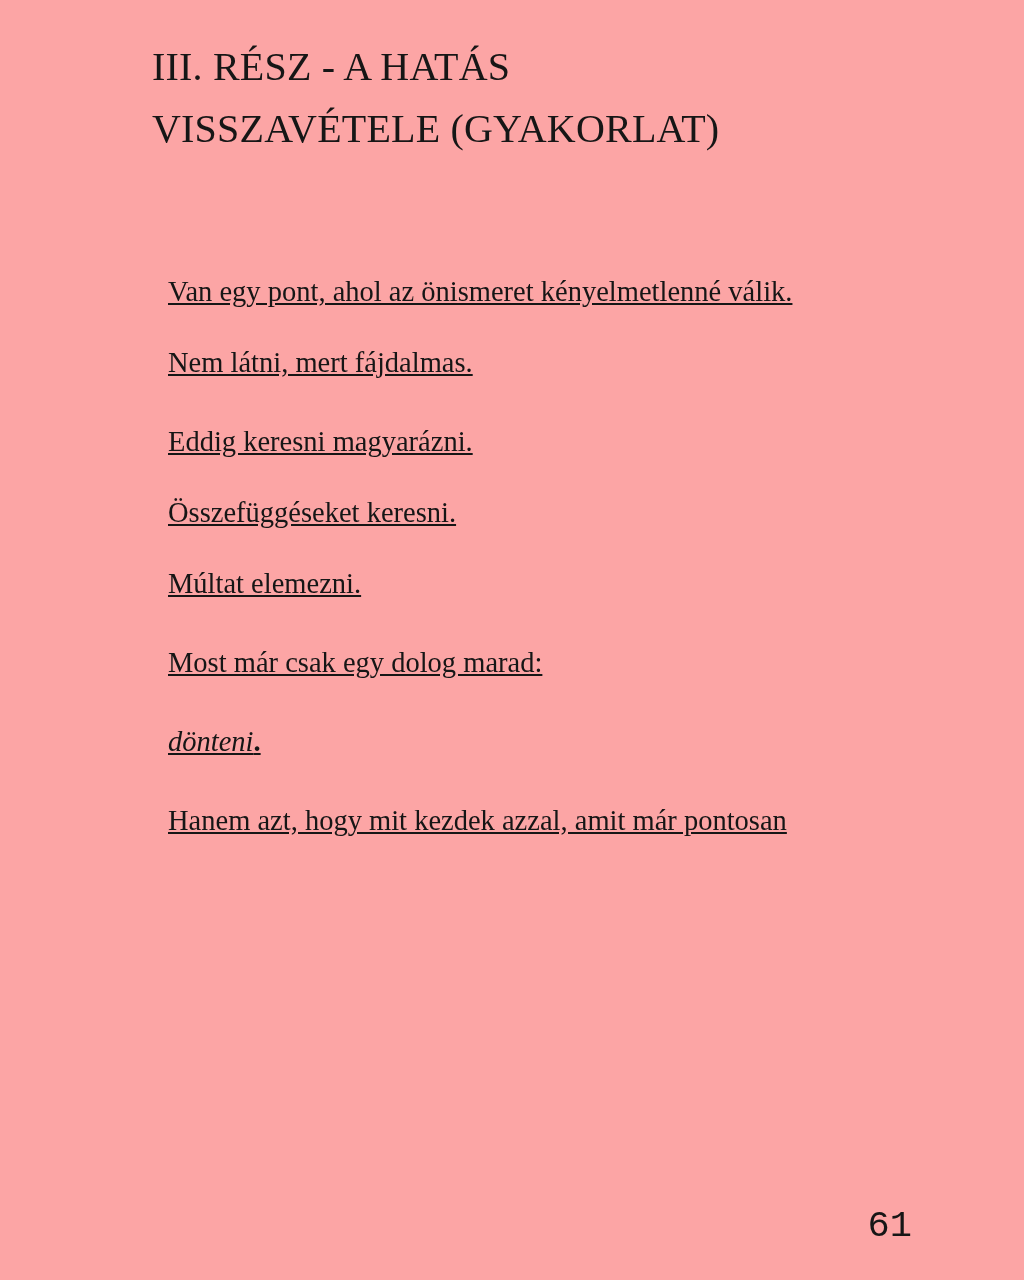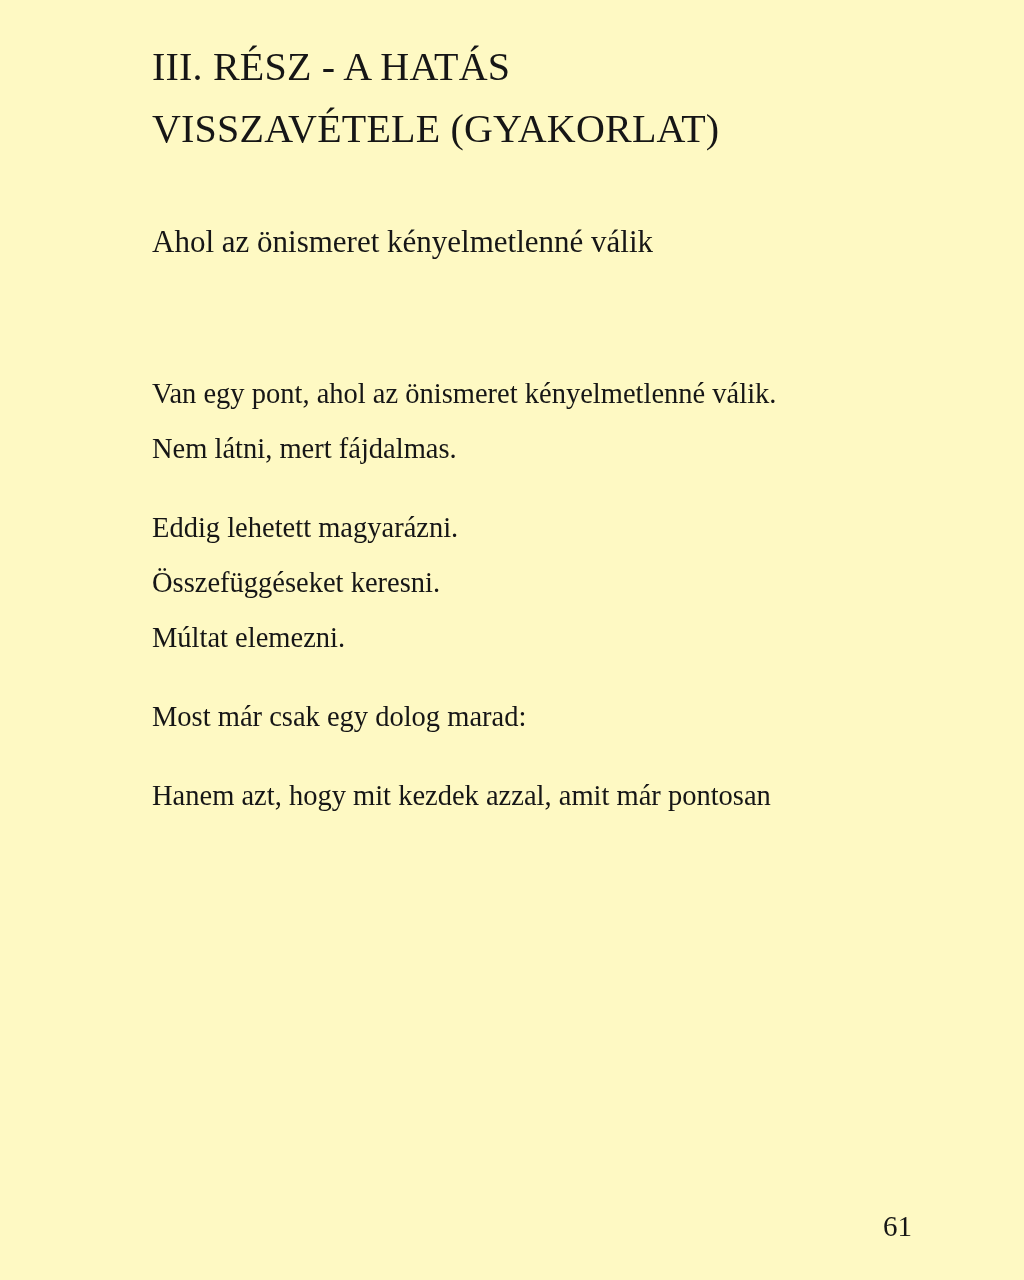--- a/index.html
+++ b/index.html
@@ -5,21 +5,21 @@
   html, body {
     margin: 0;
     padding: 0;
     background: #ffffff;
   }
   .page {
     position: relative;
     width: 1024px;
     height: 1280px;
     box-sizing: border-box;
-    background: #fef9c3;
+    background: #fca5a5;
     color: #161616;
     font-family: "Liberation Serif", "DejaVu Serif", serif;
     padding: 36px 93px 0 152px;
     overflow: hidden;
   }
   .title {
     font-size: 40px;
     line-height: 62px;
     font-weight: 400;
     margin: 0;
@@ -31,58 +31,61 @@
     line-height: 40px;
     font-weight: 400;
     margin: 62px 0 0 0;
   }
   .para {
     font-size: 28.5px;
     line-height: 55px;
     margin: 0 0 24px 0;
   }
   .para.first { margin-top: 104px; }
-  .para p.line { margin: 0; }
+  .para p.line { margin: 16px; text-decoration: underline; }
   .bold-period { font-weight: 700; font-style: normal; }
   .emphasis-word { font-style: italic; font-weight: 400; }
   .page-number {
     position: absolute;
     right: 112px;
     bottom: 38px;
-    font-size: 29px;
+    font-size: 37px;
     line-height: 32px;
+    font-family: Liberation Mono, monospace;
   }
 </style>
 </head>
 <body>
 
 <div class="page">
 
   <h1 class="title">
     <span class="t-line">III. RÉSZ - A HATÁS</span>
     <span class="t-line">VISSZAVÉTELE (GYAKORLAT)</span>
   </h1>
 
-  <h2 class="subtitle">Ahol az önismeret kényelmetlenné válik</h2>
 
   <div class="para first">
     <p class="line">Van egy pont, ahol az önismeret kényelmetlenné válik.</p>
     <p class="line">Nem látni, mert fájdalmas.</p>
   </div>
 
   <div class="para">
-    <p class="line">Eddig lehetett magyarázni.</p>
+    <p class="line">Eddig keresni magyarázni.</p>
     <p class="line">Összefüggéseket keresni.</p>
     <p class="line">Múltat elemezni.</p>
   </div>
 
   <div class="para">
     <p class="line">Most már csak egy dolog marad:</p>
   </div>
 
+  <div class="para">
+    <p class="line"><span class="emphasis-word">dönteni</span><span class="bold-period">.</span></p>
+  </div>
 
   <div class="para">
     <p class="line">Hanem azt, hogy mit kezdek azzal, amit már pontosan</p>
   </div>
 
   <div class="page-number">61</div>
 
 </div>
 
 </body></html>

